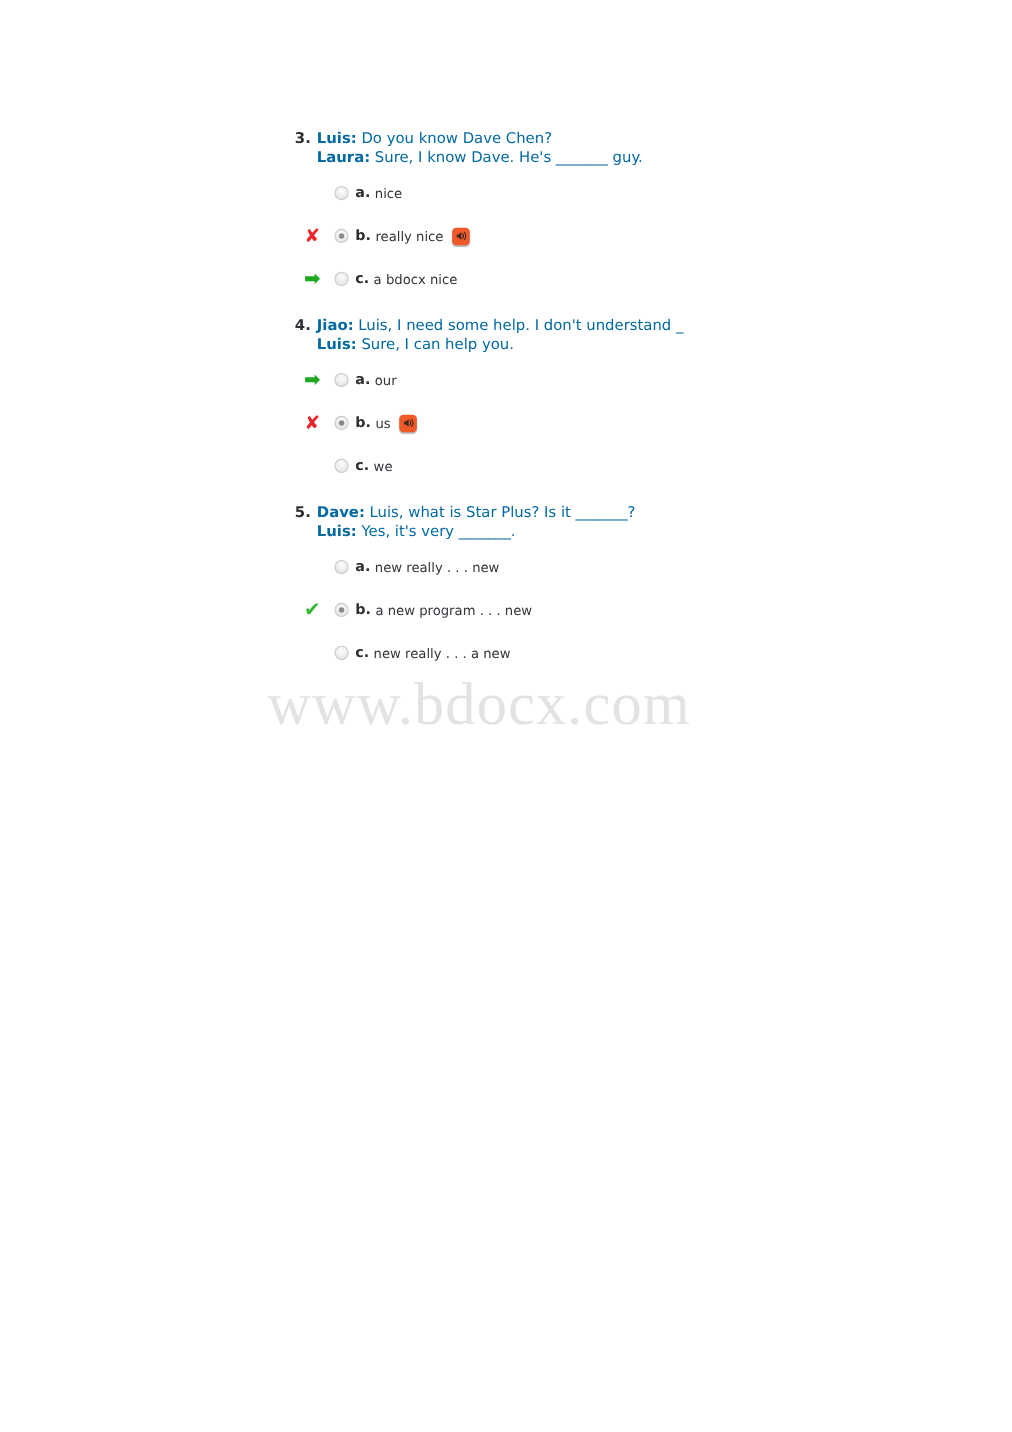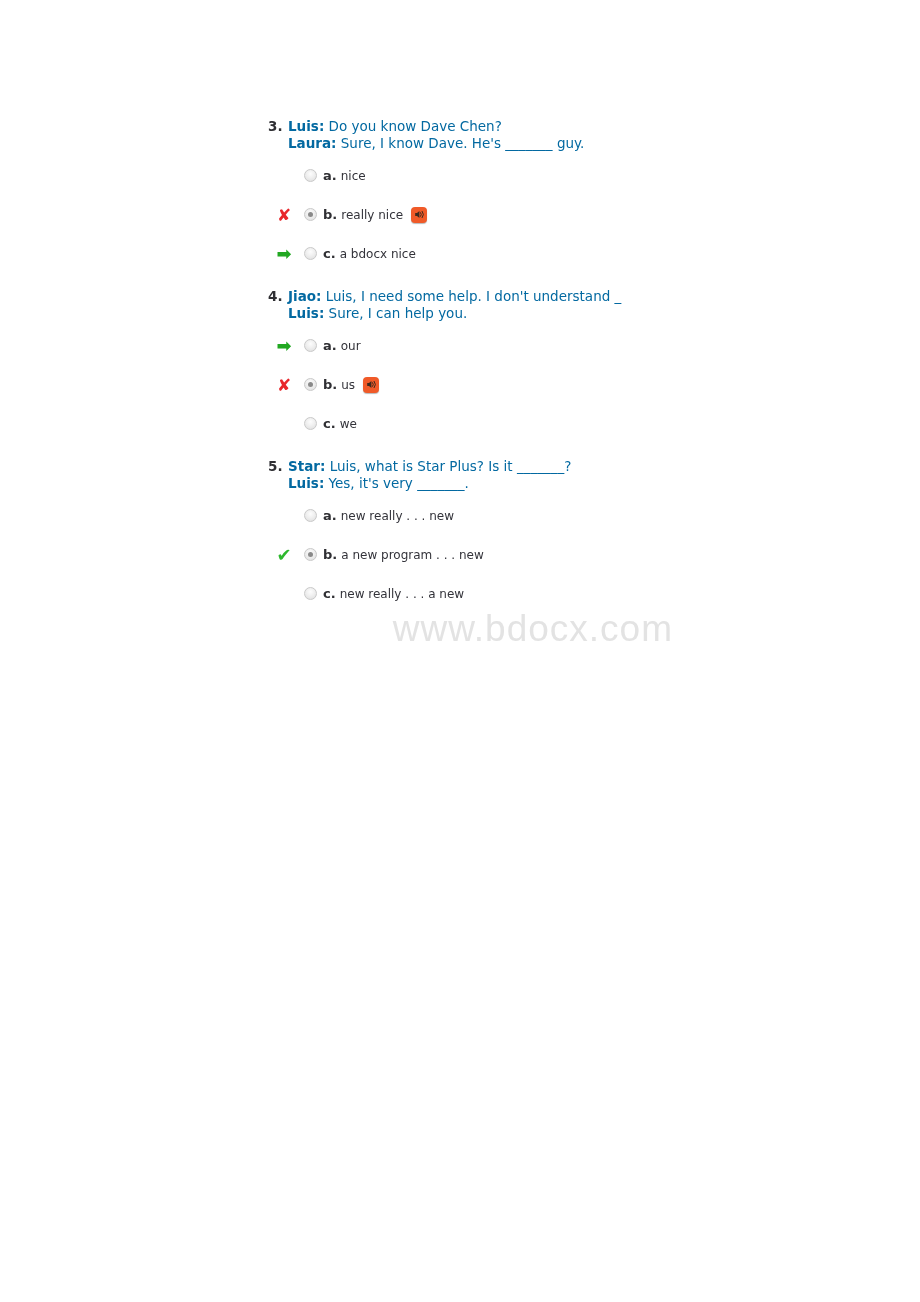--- a/index.html
+++ b/index.html
@@ -23,29 +23,28 @@
     height: 1302px;
     background: #ffffff;
   }
 
   
   .watermark {
     position: absolute;
     left: 243px;
     top: 608px;
     width: 430px;
-    font-family: Liberation Sans, sans-serif;
-    font-size: 37px;
+    font-family: Liberation Serif, serif;
+    font-size: 55px;
     letter-spacing: 1px;
     color: #e3e3e3;
     white-space: nowrap;
     z-index: 1;
     pointer-events: none;
     user-select: none;
-    text-align: right;
   }
 
   
   .quiz {
     position: absolute;
     left: 268px;
     top: 118px;
     width: 420px;
     z-index: 3;
   }
@@ -243,21 +242,21 @@
             <span class="mark mark-none"></span>
             <span class="radio"></span>
             <span class="opt-letter">c.</span>
             <span class="opt-text">we</span>
           </div>
         </div>
       </div>
       <div class="question">
         <div class="q-stem">
           <span class="q-num">5.</span>
-          <span class="q-line"><span class="speaker">Star:</span><span class="stem-text"> Luis, what is Star Plus? Is it _______?</span></span>
+          <span class="q-line"><span class="speaker">Dave:</span><span class="stem-text"> Luis, what is Star Plus? Is it _______?</span></span>
           <span class="q-line"><span class="speaker">Luis:</span><span class="stem-text"> Yes, it's very _______.</span></span>
         </div>
         <div class="options">
           <div class="option-row">
             <span class="mark mark-none"></span>
             <span class="radio"></span>
             <span class="opt-letter">a.</span>
             <span class="opt-text">new really . . . new</span>
           </div>
           <div class="option-row">

